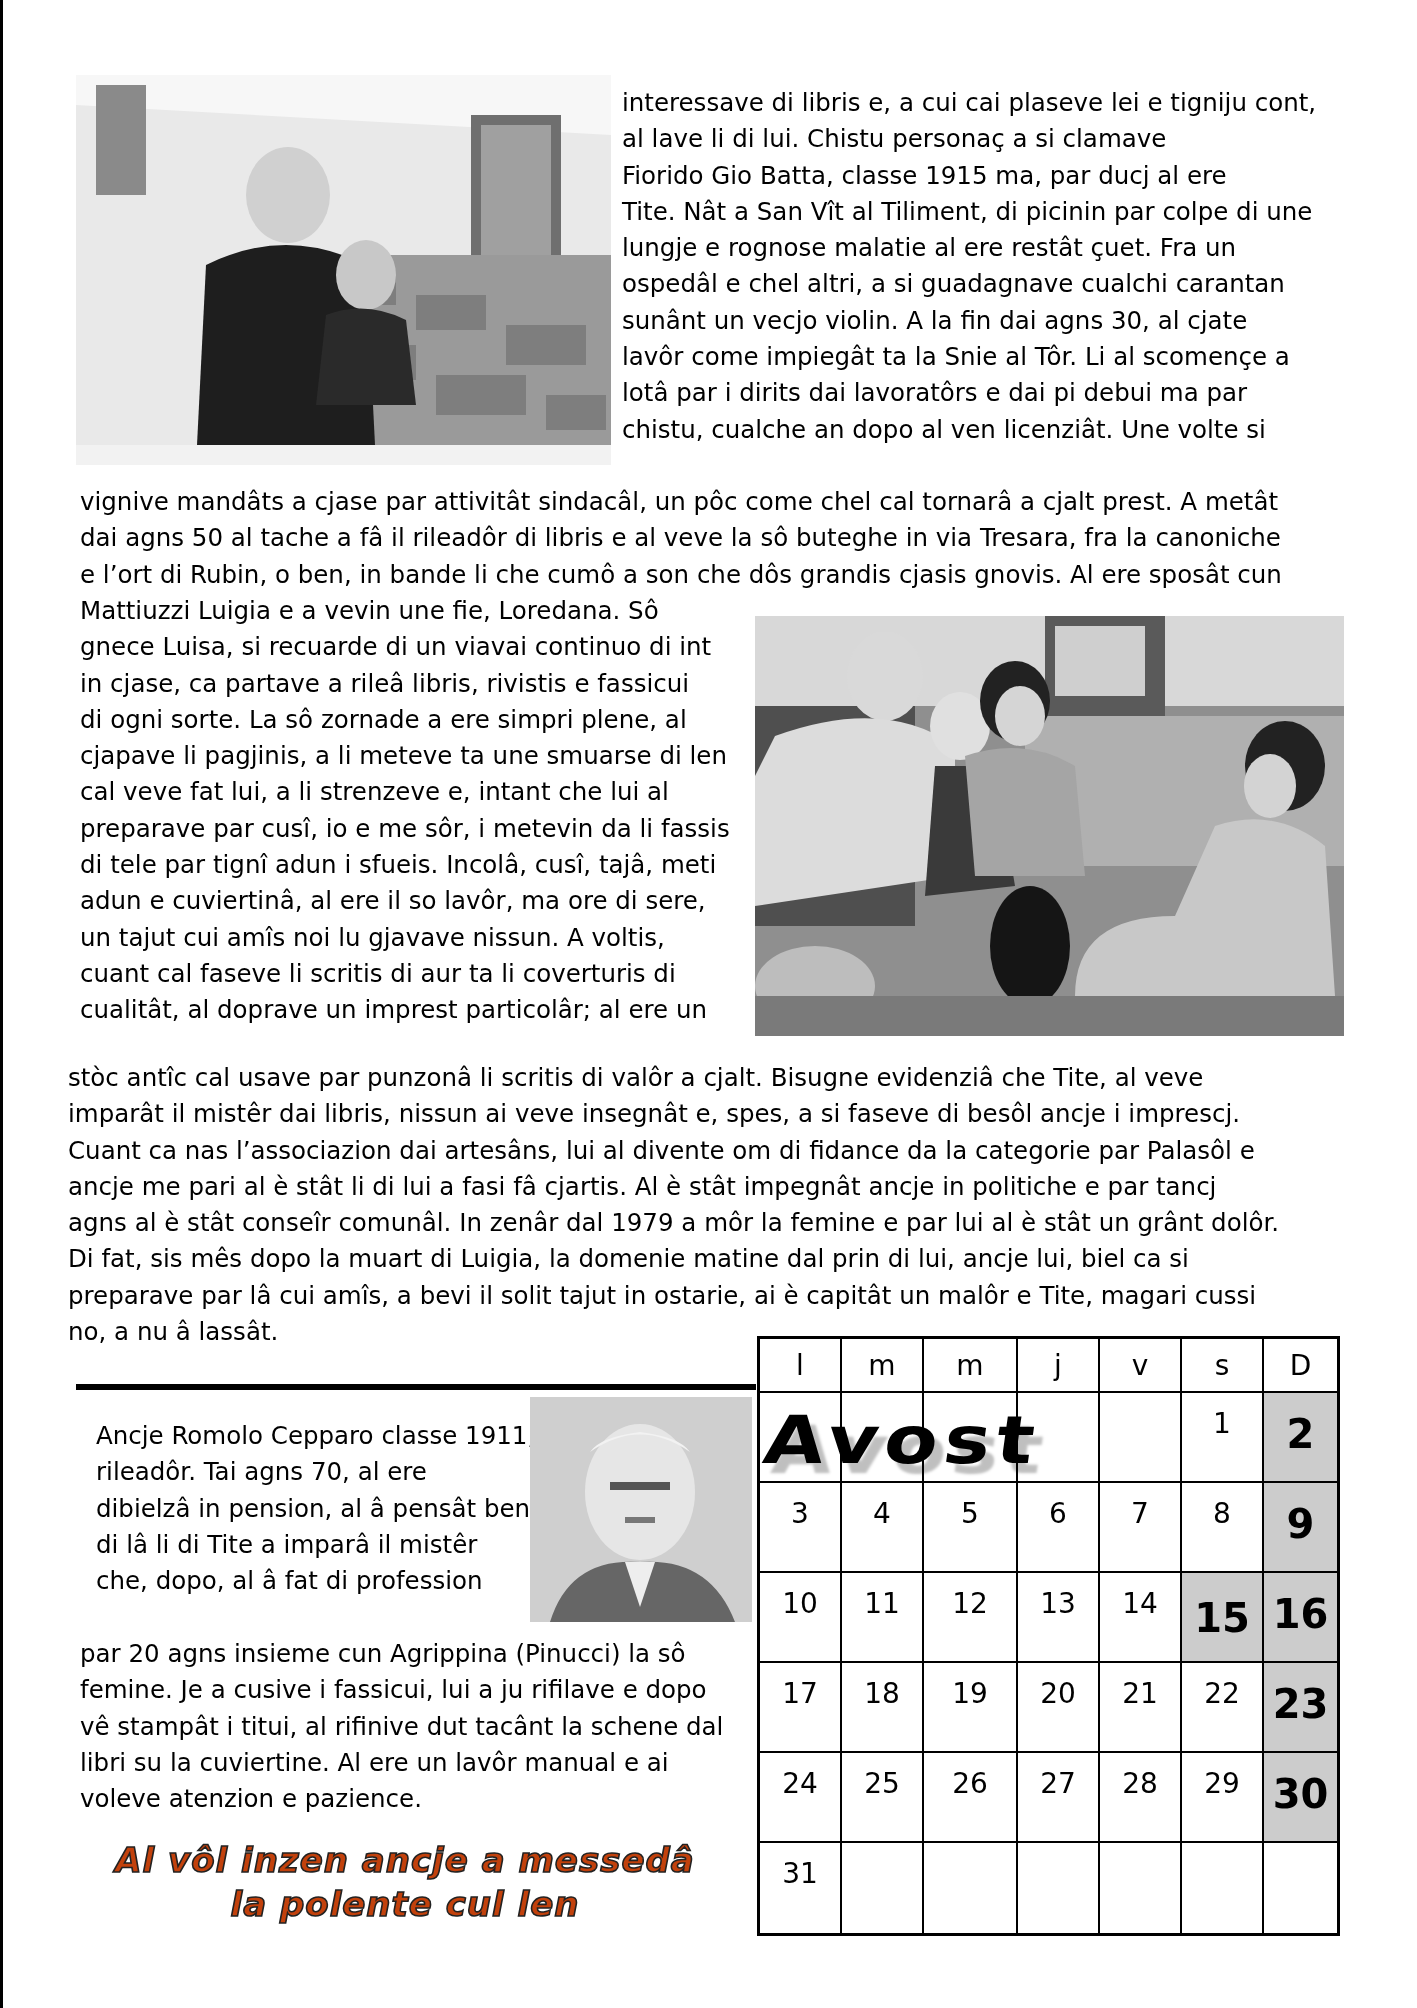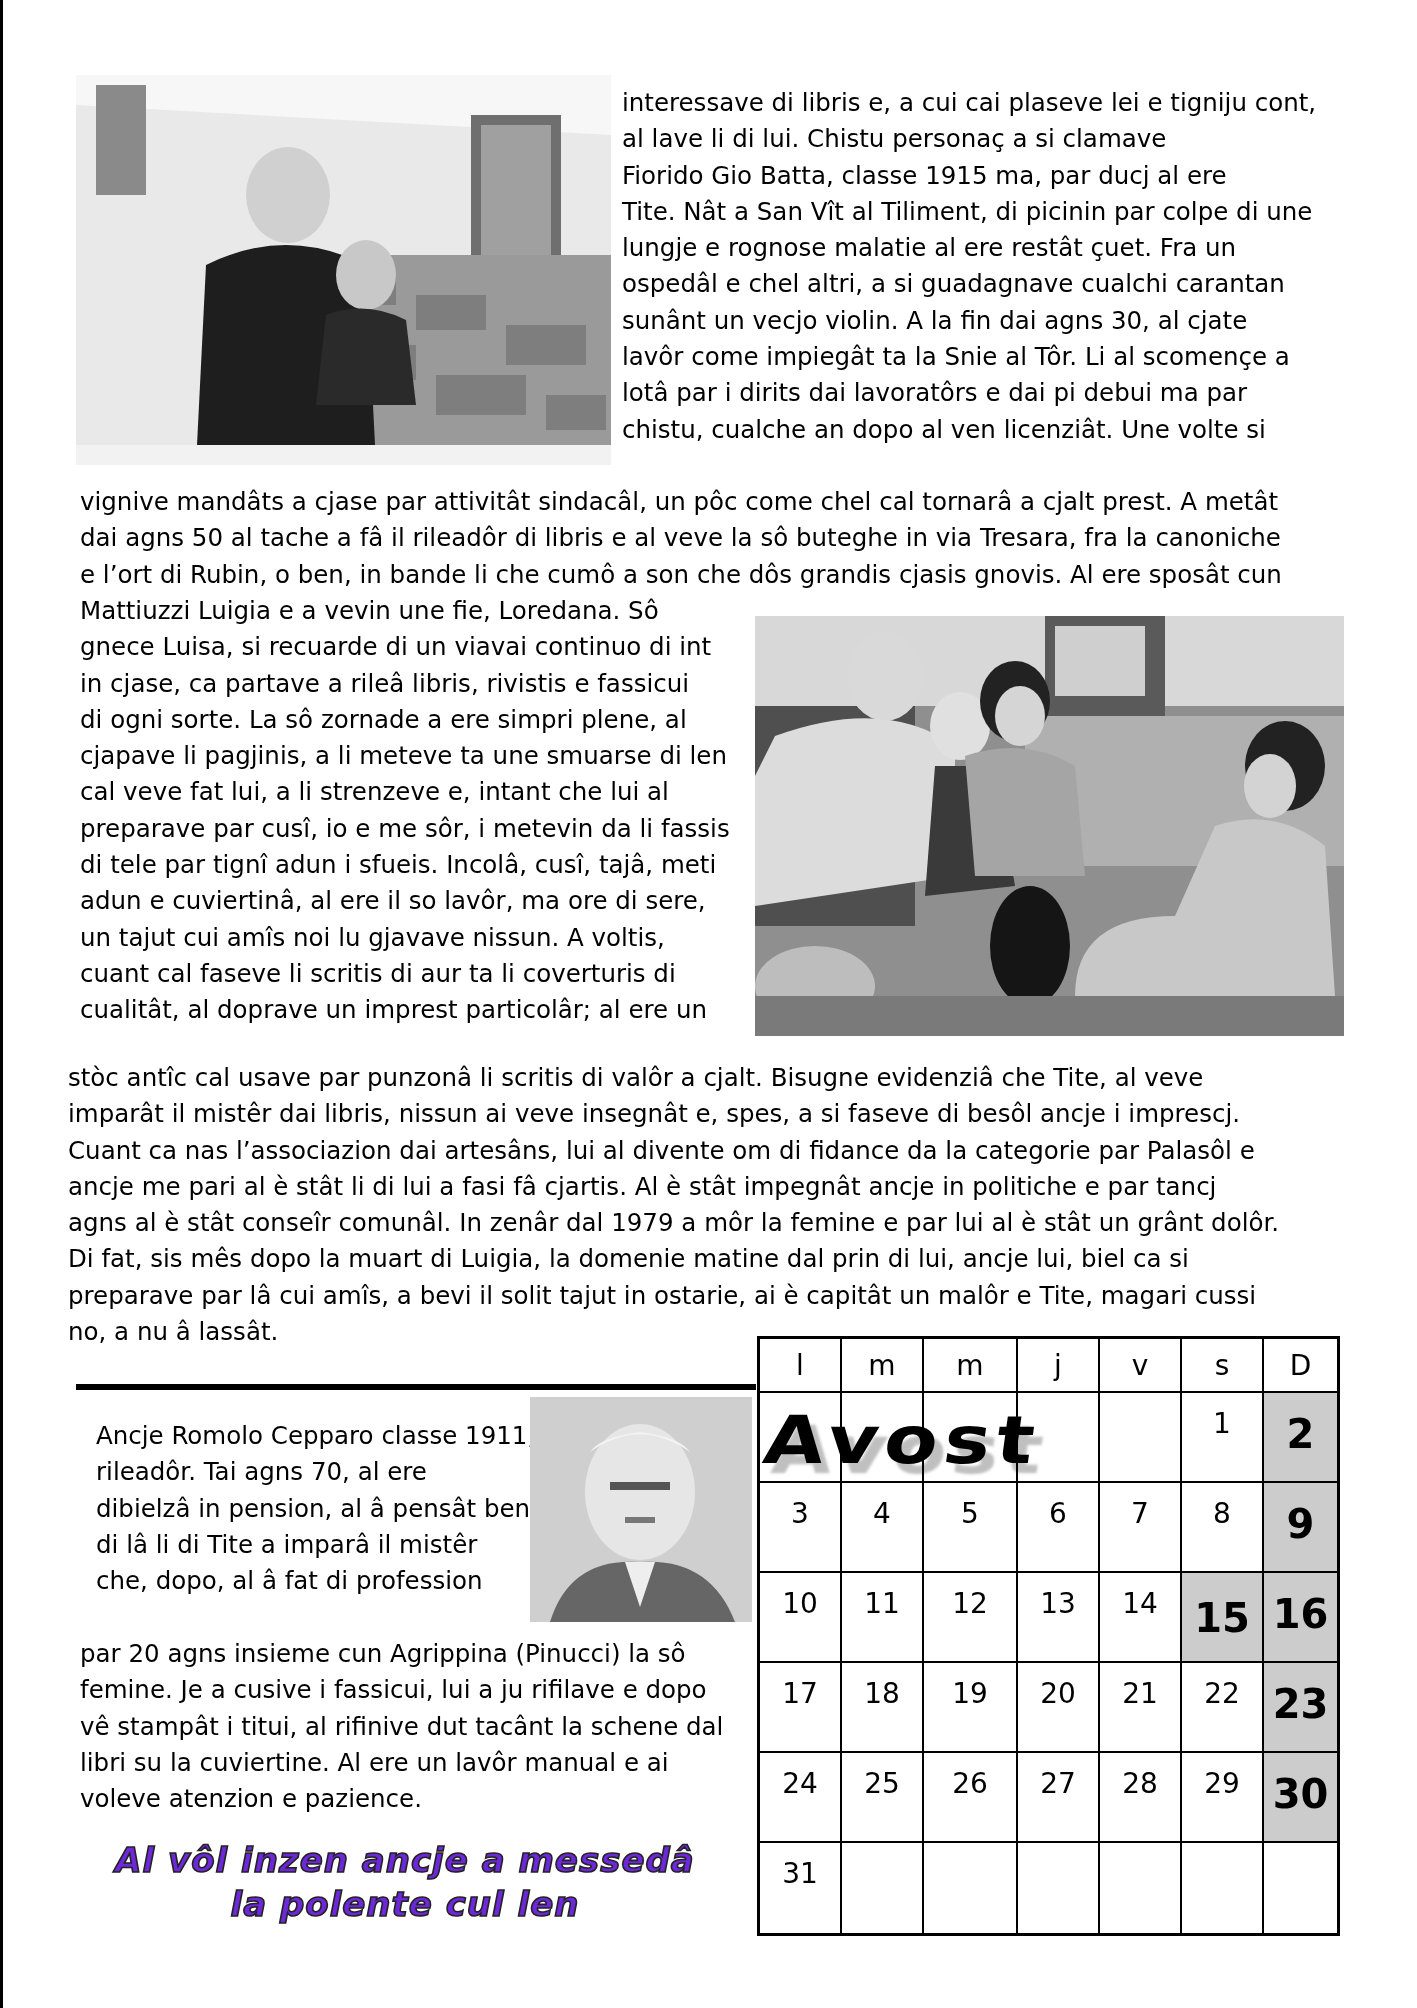--- a/index.html
+++ b/index.html
@@ -6,21 +6,21 @@
   body { width:1417px; height:2008px; position:relative; overflow:hidden;
          font-family:"DejaVu Sans", sans-serif; color:#000; }
   .page-border { position:absolute; left:0; top:0; width:3px; height:2008px; background:#000; }
   .txt { position:absolute; font-size:24.5px; line-height:36.3px; text-align:justify; }
   .txt p { margin:0; }
   .photo { position:absolute; overflow:hidden; }
   .photo svg { width:100%; height:100%; display:block; }
   .rule { position:absolute; left:76px; top:1384px; width:680px; height:6px; background:#000; }
   .caption { position:absolute; left:80px; top:1838px; width:650px; text-align:center;
              font-family:"DejaVu Sans", sans-serif; font-style:italic; font-weight:bold;
-             font-size:34px; line-height:44px; color:#6d28d9;
+             font-size:34px; line-height:44px; color:#c2410c;
              -webkit-text-stroke:1.6px #222; letter-spacing:1px; }
   .calendar { position:absolute; left:757px; top:1336px; width:583px; height:600px;
               border:3px solid #000; box-sizing:border-box; }
   .cal-grid { display:grid; grid-template-columns:82px 82px 94px 82px 82px 82px 73px;
               grid-template-rows:54px 90px 90px 90px 90px 90px 90px; width:100%; height:100%; }
   .cal-cell { border-right:2px solid #000; border-bottom:2px solid #000; box-sizing:border-box;
               display:flex; justify-content:center; align-items:flex-start; padding-top:14px;
               font-size:28px; font-family:"DejaVu Sans", sans-serif; }
   .cal-cell.last-col { border-right:none; }
   .cal-cell.last-row { border-bottom:none; }

